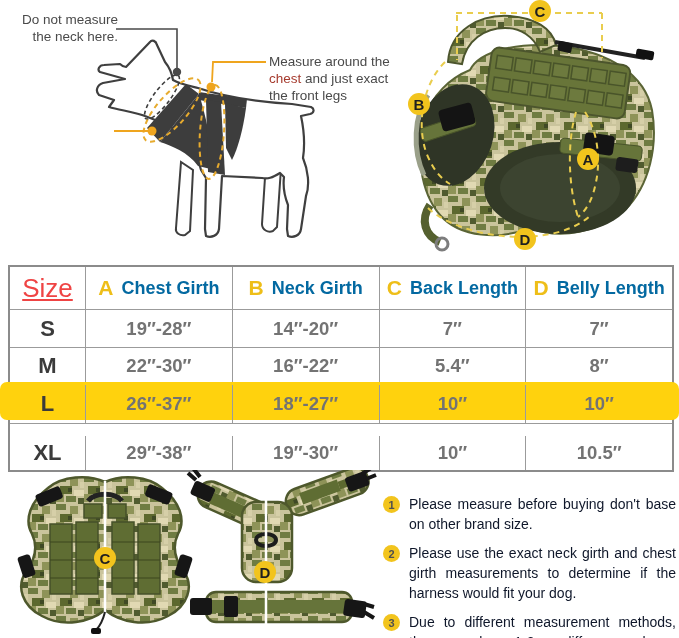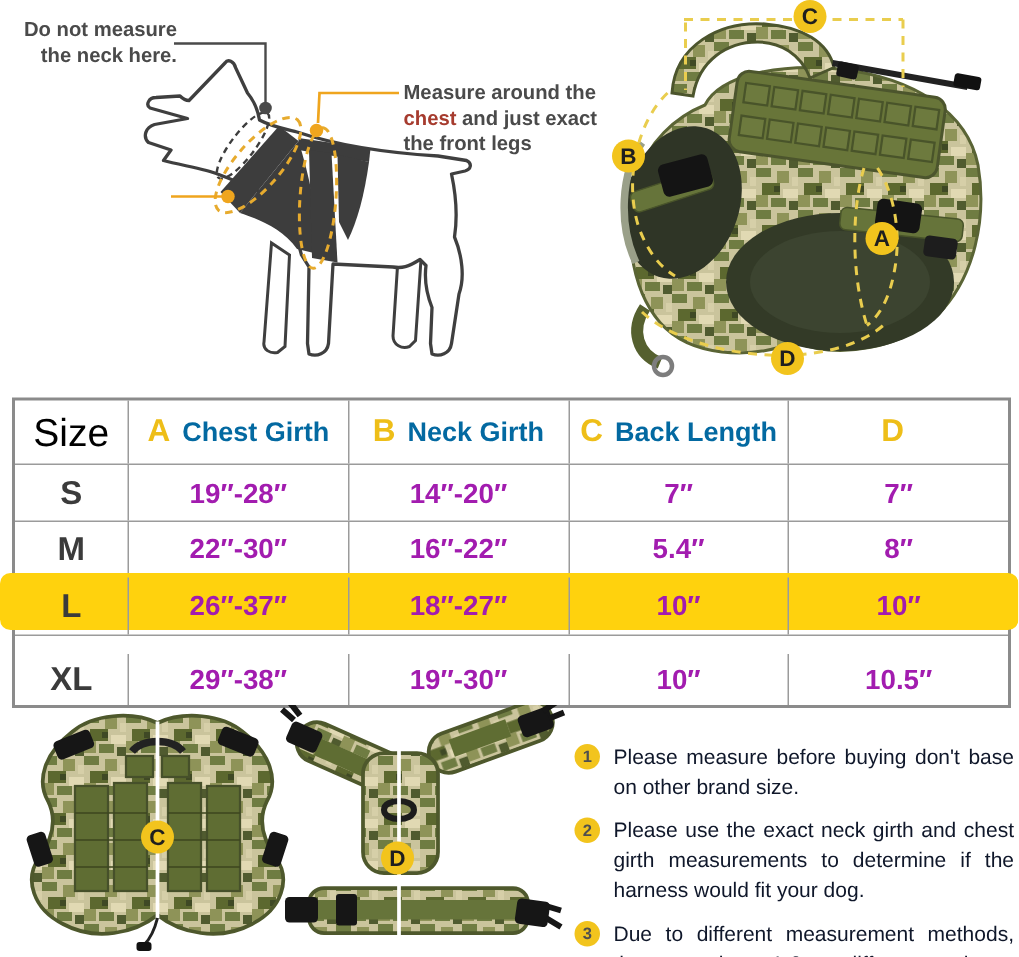--- a/index.html
+++ b/index.html
@@ -1,43 +1,43 @@
 <!DOCTYPE html>
 <html><head>
 <meta charset="utf-8">
 <style>
   html,body{margin:0;padding:0;background:#fff;}
   .canvas{position:relative;width:679px;height:638px;background:#ffffff;overflow:hidden;
           font-family:"Liberation Sans",sans-serif;}
   svg{position:absolute;display:block;}
   
-  .anno{position:absolute;font-size:13.5px;line-height:17px;color:#4a4a4a;z-index:2;font-weight:bold;}
+  .anno{position:absolute;font-size:13.5px;line-height:17px;color:#4a4a4a;z-index:2;}
   .anno .red{color:#a63b2e;}
   
   .pt-badge{position:absolute;width:22px;height:22px;border-radius:50%;background:#f2c41d;
             color:#1f1f1f;font-weight:bold;font-size:15px;display:flex;align-items:center;
             justify-content:center;z-index:4;}
   
   .band{position:absolute;left:0;top:382px;width:679px;height:38px;background:#ffd20d;
         border-radius:7px;z-index:2;}
   
   .stable{position:absolute;left:8px;top:265px;width:662px;border:2px solid #8b8b8b;background:transparent;}
   .trow{display:flex;border-bottom:1px solid #9b9b9b;}
   .trow:last-child{border-bottom:none;}
   .trow>div{display:flex;align-items:center;justify-content:center;}
   .c-size{width:75px;flex:none;border-right:1px solid #9b9b9b;}
   .c-val{flex:1;border-right:1px solid #9b9b9b;}
   .c-val:last-child{border-right:none;}
   .r-head{height:42px;}.r-s{height:37px;}.r-m{height:36px;}.r-l{height:38px;}.r-xl{height:34px;margin-top:12px;}
   .hl>div{position:relative;z-index:3;}
-  .size-h{font-size:26px;color:#000000;}
+  .size-h{font-size:26px;color:#ef4444;text-decoration:underline;}
   .hletter{color:#eebe18;font-weight:bold;font-size:21px;margin-right:8px;}
   .hlabel{font-weight:bold;font-size:18px;color:#0369a1;}
   .rlabel{font-size:22px;font-weight:bold;color:#3b3b3b;}
-  .val{font-size:18.5px;font-weight:bold;color:#a21caf;}
+  .val{font-size:18.5px;font-weight:bold;color:#737373;}
   
   .notes{position:absolute;left:383px;top:494px;width:293px;display:flex;flex-direction:column;gap:9px;z-index:2;}
   .note{display:flex;gap:9px;}
   .nbadge{flex:none;width:17px;height:17px;border-radius:50%;background:#f2c41d;color:#4f4f4f;
           font-size:11px;font-weight:bold;display:flex;align-items:center;justify-content:center;margin-top:2px;}
   .ntext{font-size:14px;line-height:20px;color:#0f172a;text-align:justify;}
 </style>
 </head>
 <body>
 
@@ -179,20 +179,21 @@
       <div class="c-val">
         <span class="hletter">B</span>
         <span class="hlabel">Neck Girth</span>
       </div>
       <div class="c-val">
         <span class="hletter">C</span>
         <span class="hlabel">Back Length</span>
       </div>
       <div class="c-val">
         <span class="hletter">D</span>
+        <span class="hlabel">Belly Length</span>
       </div>
     </div>
 
     <div class="trow r-s">
       <div class="c-size rlabel">S</div>
       <div class="c-val val">19″-28″</div>
       <div class="c-val val">14″-20″</div>
       <div class="c-val val">7″</div>
       <div class="c-val val">7″</div>
     </div>

